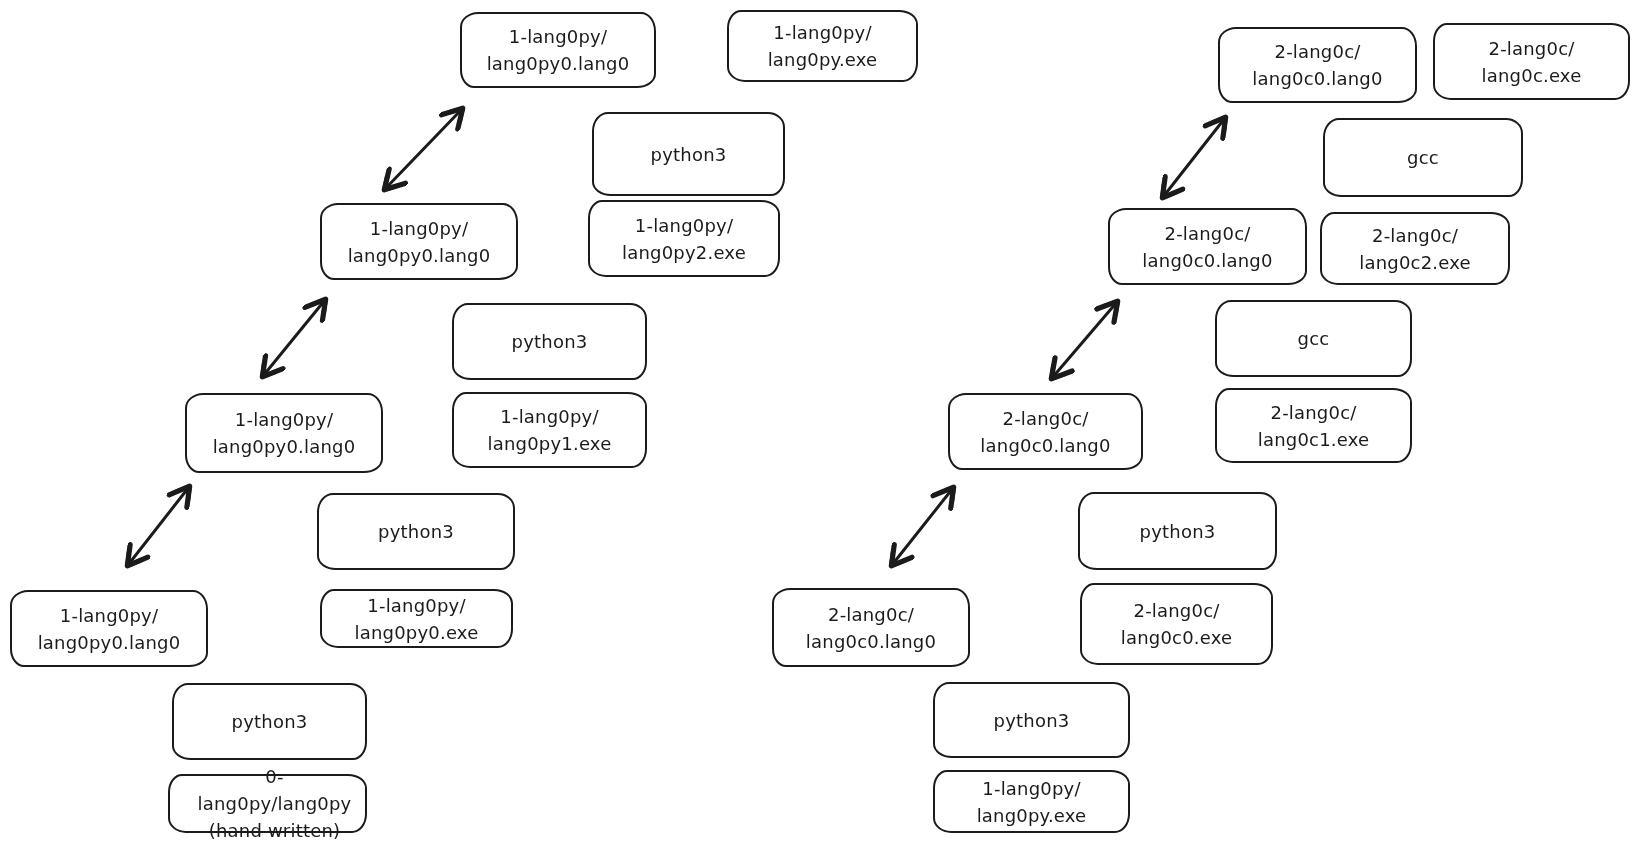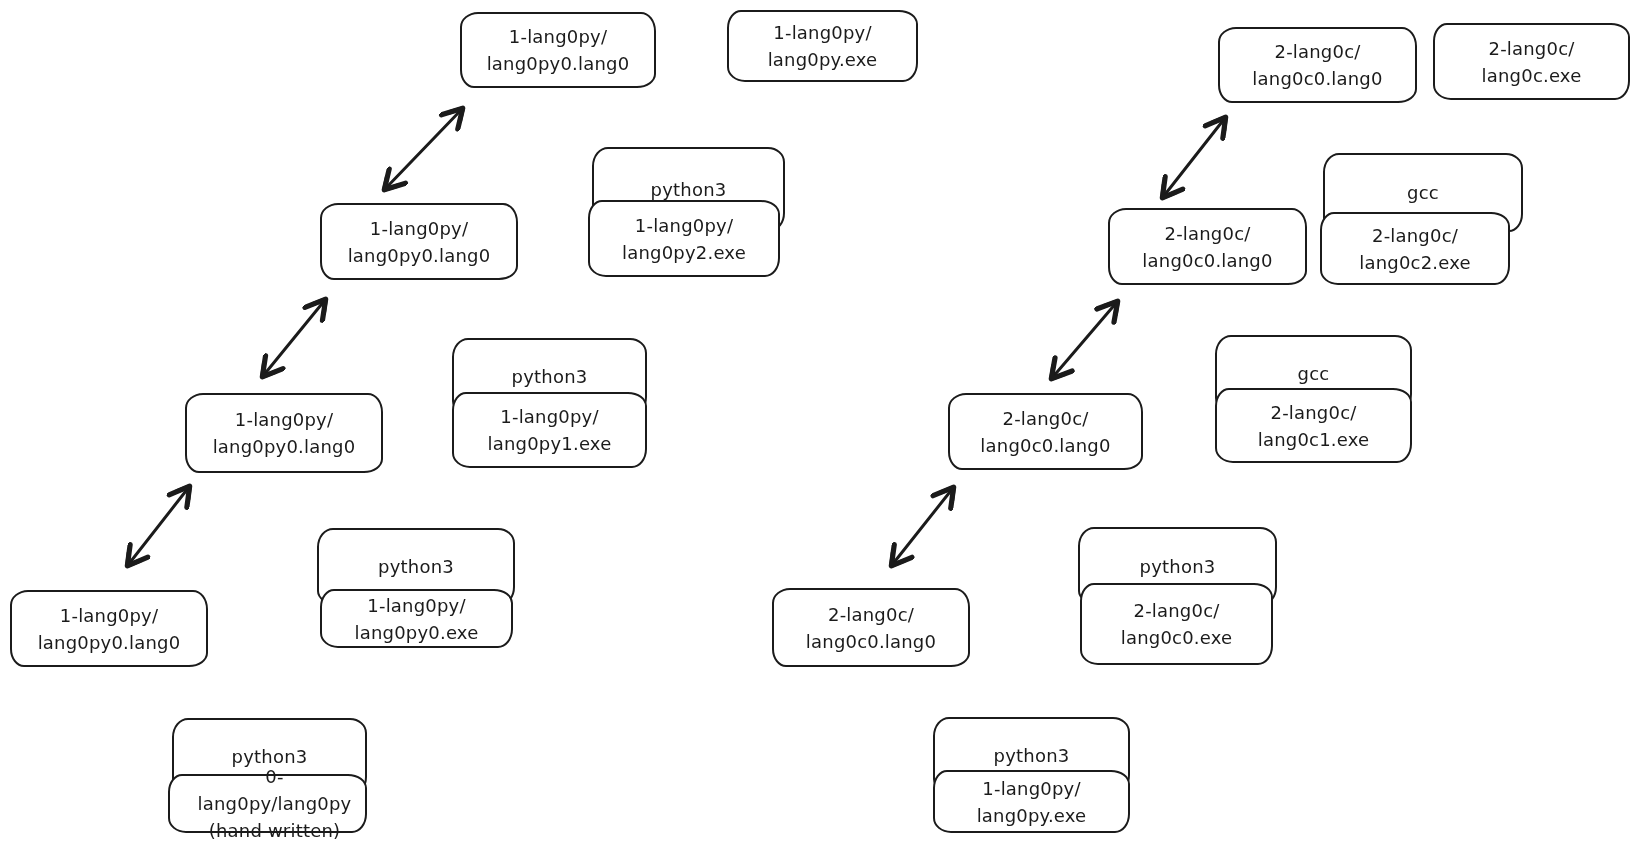--- a/index.html
+++ b/index.html
@@ -26,21 +26,21 @@
     background:#ffffff;
     border:2.5px solid #1b1b1b;
     border-radius:18px 15px 19px 14px / 15px 19px 14px 18px;
     font-size:18px;
     line-height:27px;
     letter-spacing:0.2px;
     white-space:pre-line;
     padding:2px 6px;
   }
   .node.v2 { border-radius:14px 19px 15px 18px / 18px 14px 19px 15px; }
-  .node.v3 { border-radius:16px 17px 14px 19px / 19px 15px 18px 14px;margin-top:35px; }
+  .node.v3 { border-radius:16px 17px 14px 19px / 19px 15px 18px 14px; }
 </style>
 </head>
 <body>
 
 <div class="canvas">
 
   <svg class="arrows" viewBox="0 0 1639 853" xmlns="http://www.w3.org/2000/svg">
     <defs>
       <marker id="ah" viewBox="0 0 12 12" refX="10" refY="6" markerWidth="26" markerHeight="26" markerUnits="userSpaceOnUse" orient="auto-start-reverse">
         <path d="M1.5 1 L10.5 6 L2 11" fill="none" stroke="#1b1b1b" stroke-width="2.4" stroke-linecap="round" stroke-linejoin="round"></path>

